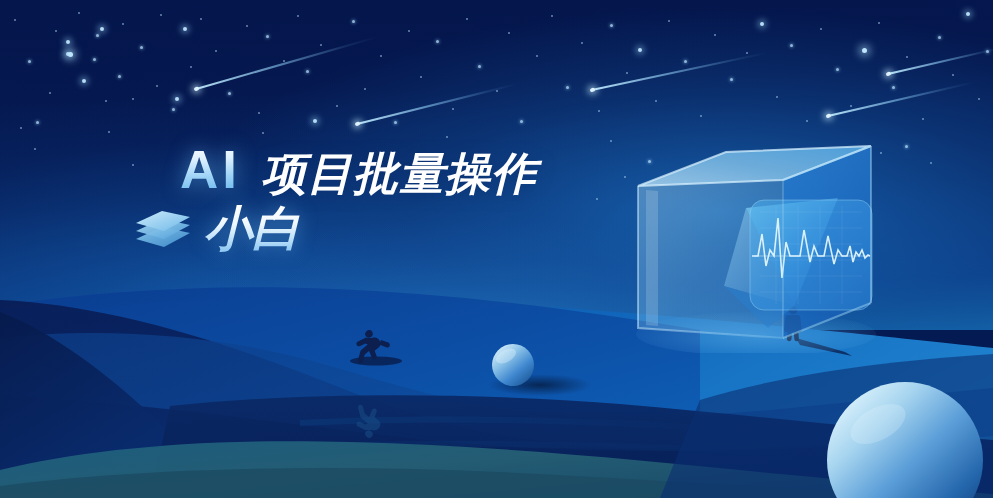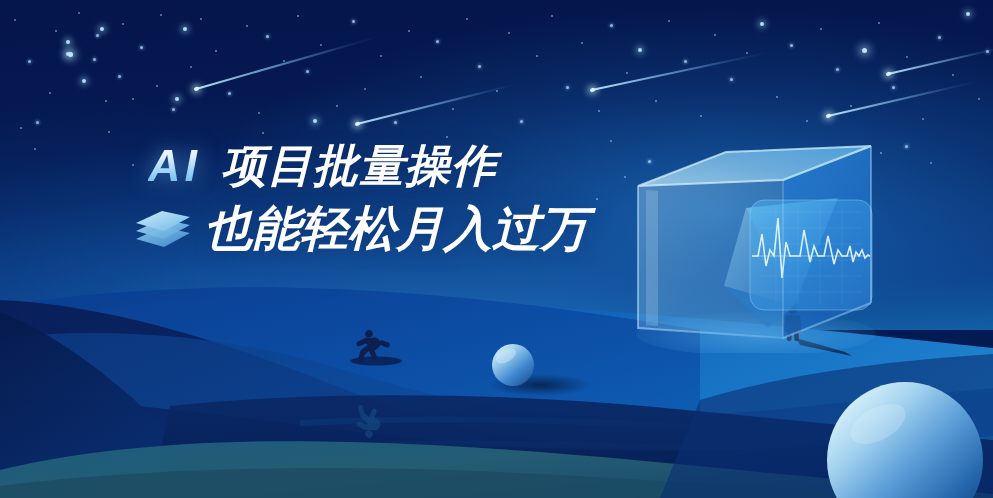--- a/index.html
+++ b/index.html
@@ -54,27 +54,28 @@
   .cube { position:absolute; left:628px; top:138px; width:260px; height:215px; }
 
   
   .title-wrap { position:absolute; left:0; top:0; width:993px; height:498px; pointer-events:none; }
   .line1 {
     position:absolute; left:148px; top:143px;
     display:flex; align-items:flex-end; gap:16px;
     pointer-events:auto;
   }
   .ai-word {
-    font-size:45px; font-weight:bold; font-style:italic; letter-spacing:4px;
+    font-size:53px; font-weight:bold; letter-spacing:4px;
     line-height:1;
     background:linear-gradient(177deg,#ffffff 0%,#dff1ff 30%,#9ed3f6 62%,#5fb3ec 100%);
     -webkit-background-clip:text; background-clip:text; color:transparent;
     text-shadow:0 0 16px rgba(140,215,255,0.0);
     filter:drop-shadow(0 0 10px rgba(110,195,255,.55));
     padding-right:4px;
+    margin-left:32px;
   }
   .cn1 {
     font-size:45px; font-weight:bold; font-style:italic; letter-spacing:1px;
     line-height:1; color:#ffffff;
     filter:drop-shadow(0 2px 7px rgba(10,45,110,.55));
   }
   .line2 {
     position:absolute; left:132px; top:205px;
     display:flex; align-items:center; gap:10px;
     pointer-events:auto;
@@ -425,18 +426,18 @@
             <linearGradient id="lg3" x1="0" y1="0" x2="1" y2="1">
               <stop offset="0" stop-color="#8cc9ee"></stop>
                 <stop offset="1" stop-color="#3c8ccb"></stop>
             </linearGradient>
           </defs>
           <path d="M4 34 L30 22 L58 28 L32 42 Z" fill="url(#lg3)" opacity="0.95"></path>
           <path d="M4 26 L30 14 L58 20 L32 34 Z" fill="url(#lg2)" opacity="0.95"></path>
           <path d="M4 18 L30 6 L58 12 L32 26 Z" fill="url(#lg1)"></path>
         </svg>
       </span>
-      <span class="cn2">也能轻松月入过万</span>
+      <span class="cn2-hl">小白</span>
     </div>
 
   </div>
 
 </div>
 
 </body></html>

